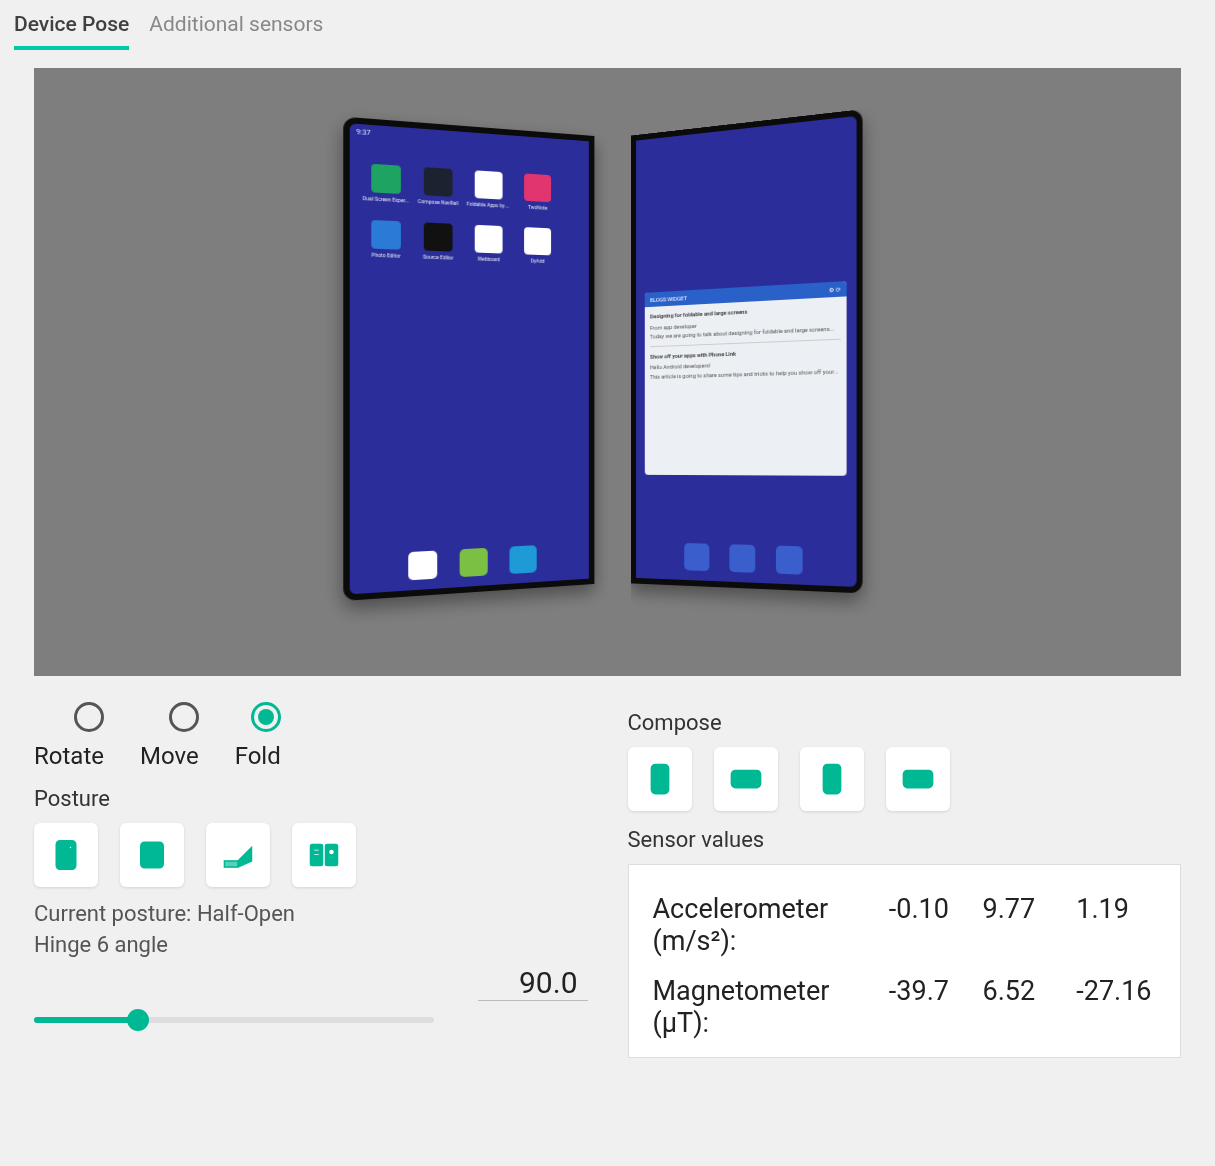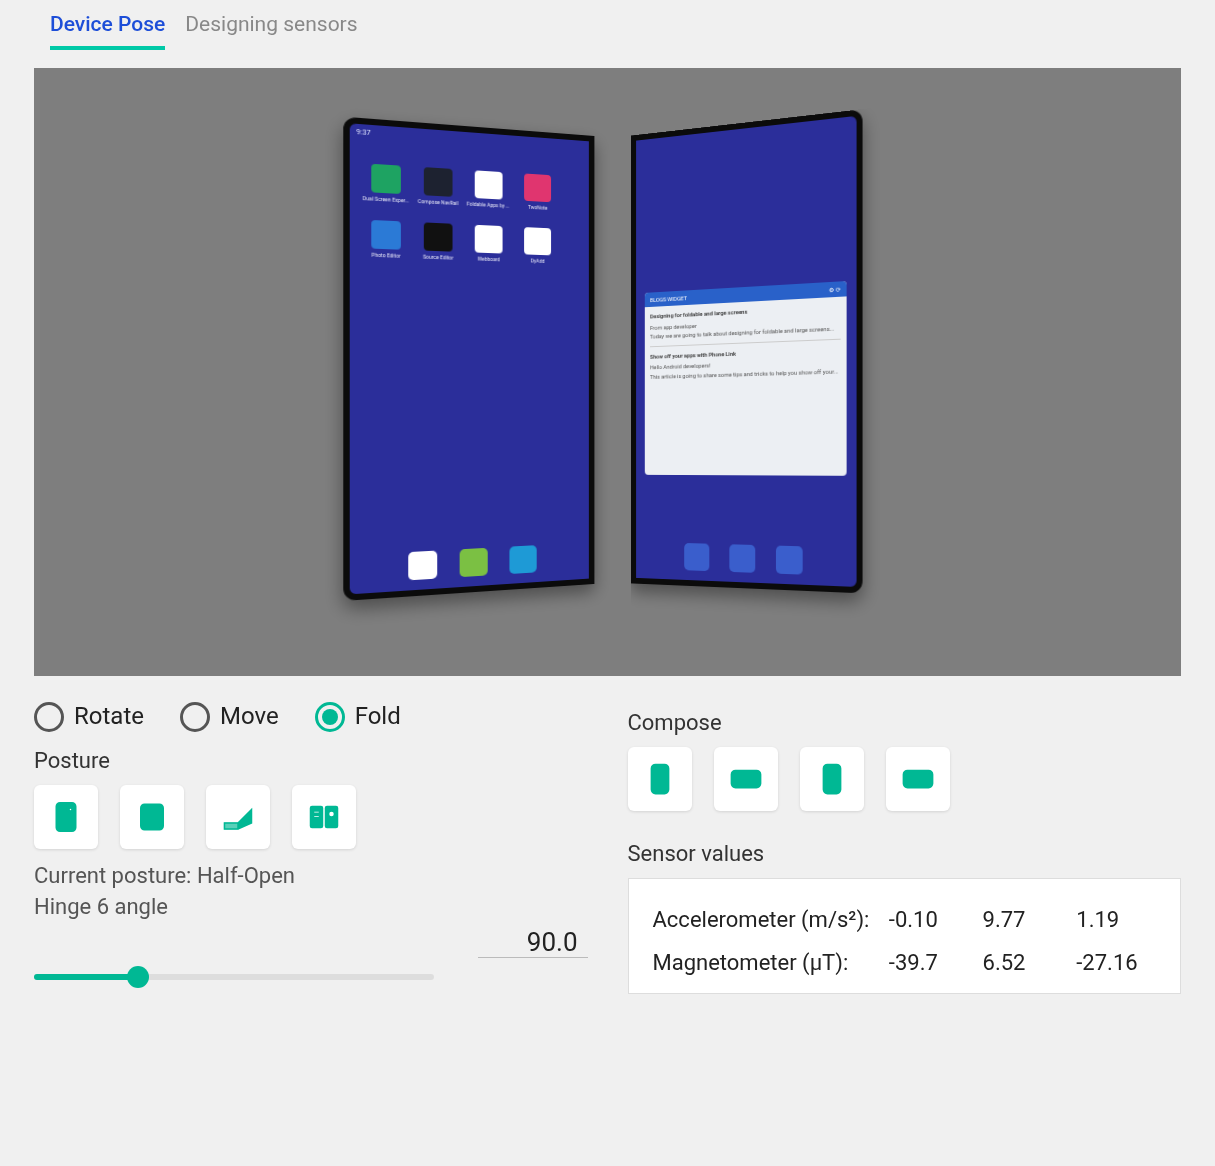--- a/index.html
+++ b/index.html
@@ -16,24 +16,23 @@
     gap: 20px;
     padding: 12px 14px 0 14px;
   }
   .tab {
     font-size: 21px;
     padding-bottom: 10px;
     cursor: pointer;
     color: #888;
   }
   .tab.active {
-    color: #1d4ed8;
+    color: #404040;
     font-weight: 500;
     border-bottom: 4px solid #00c9a7;
-    margin-left: 36px;
   }
   .preview {
     margin: 18px 34px 0 34px;
     height: 608px;
     background: #7e7e7e;
     position: relative;
     overflow: hidden;
   }
   
   .device {
@@ -129,23 +128,24 @@
   .col-right { flex: 1; }
 
   .radio-row {
     display: flex;
     gap: 36px;
     align-items: center;
     margin-bottom: 16px;
   }
   .radio {
     display: flex;
-    align-items: flex-start;
+    align-items: flex-end;
     gap: 10px;
     cursor: pointer;
+    flex-direction: column;
   }
   .radio .circle {
     width: 30px; height: 30px;
     border: 3px solid #555;
     border-radius: 50%;
     display:flex;align-items:center;justify-content:center;
   }
   .radio.selected .circle { border-color: #00b894; }
   .radio.selected .circle::after {
     content:""; width:16px; height:16px; background:#00b894; border-radius:50%;
@@ -177,21 +177,21 @@
   .info-line {
     font-size: 22px;
     color:#555;
     margin: 6px 0;
   }
 
   .slider-wrap {
     margin-top: 8px;
   }
   .slider-val {
-    font-size: 26px;
+    font-size: 30px;
     text-align: right;
     padding-right: 10px;
     border-bottom: 1px solid #bbb;
     width: 110px;
     margin-left: auto;
     margin-bottom: 16px;
   }
   .slider {
     position: relative;
     height: 6px;
@@ -214,36 +214,36 @@
   }
 
   .sensor-box {
     background:#fff;
     border:1px solid #ddd;
     padding: 18px 16px 8px 16px;
     margin-top:12px;
   }
   .sensor-table {
     width:100%;
-    font-size:22px;
+    font-size:27px;
     color:#222;
   }
   .sensor-table td {
     padding: 8px 6px;
     vertical-align: top;
   }
   .sensor-table td:first-child { width: 46%; }
   .sensor-table .val { width:18%; }
 </style>
 </head>
 <body>
 
 <div class="tabs">
   <div class="tab active">Device Pose</div>
-  <div class="tab">Designing sensors</div>
+  <div class="tab">Additional sensors</div>
 </div>
 
 <div class="preview">
   <div class="device">
     <div class="screen left">
       <div style="font-size:7px;color:#dfe3ff;padding:4px 6px;">9:37</div>
       <div class="icon-grid">
         <div class="app">
             <div class="box" style="background:#1ea362"></div>
             <div class="lbl">Dual Screen Experi...</div>
@@ -390,21 +390,21 @@
           </svg>
       </div>
       <div class="rot-btn">
         <svg viewBox="0 0 24 24" fill="none" stroke-width="2.5">
             <rect x="3" y="7" width="18" height="10" rx="2" stroke="#00b894"></rect>
             <line x1="5" y1="10" x2="5" y2="14" stroke="#00b894"></line>
           </svg>
       </div>
     </div>
 
-    <div class="section-label" style="margin-top:30px">Sensor values</div>
+    <div class="section-label" style="margin-top:16px">Sensor values</div>
     <div class="sensor-box">
       <table class="sensor-table">
         <tbody>
             <tr>
           <td>Accelerometer (m/s²):</td>
           <td class="val">-0.10</td>
           <td class="val">9.77</td>
           <td class="val">1.19</td>
         </tr>
         <tr>

